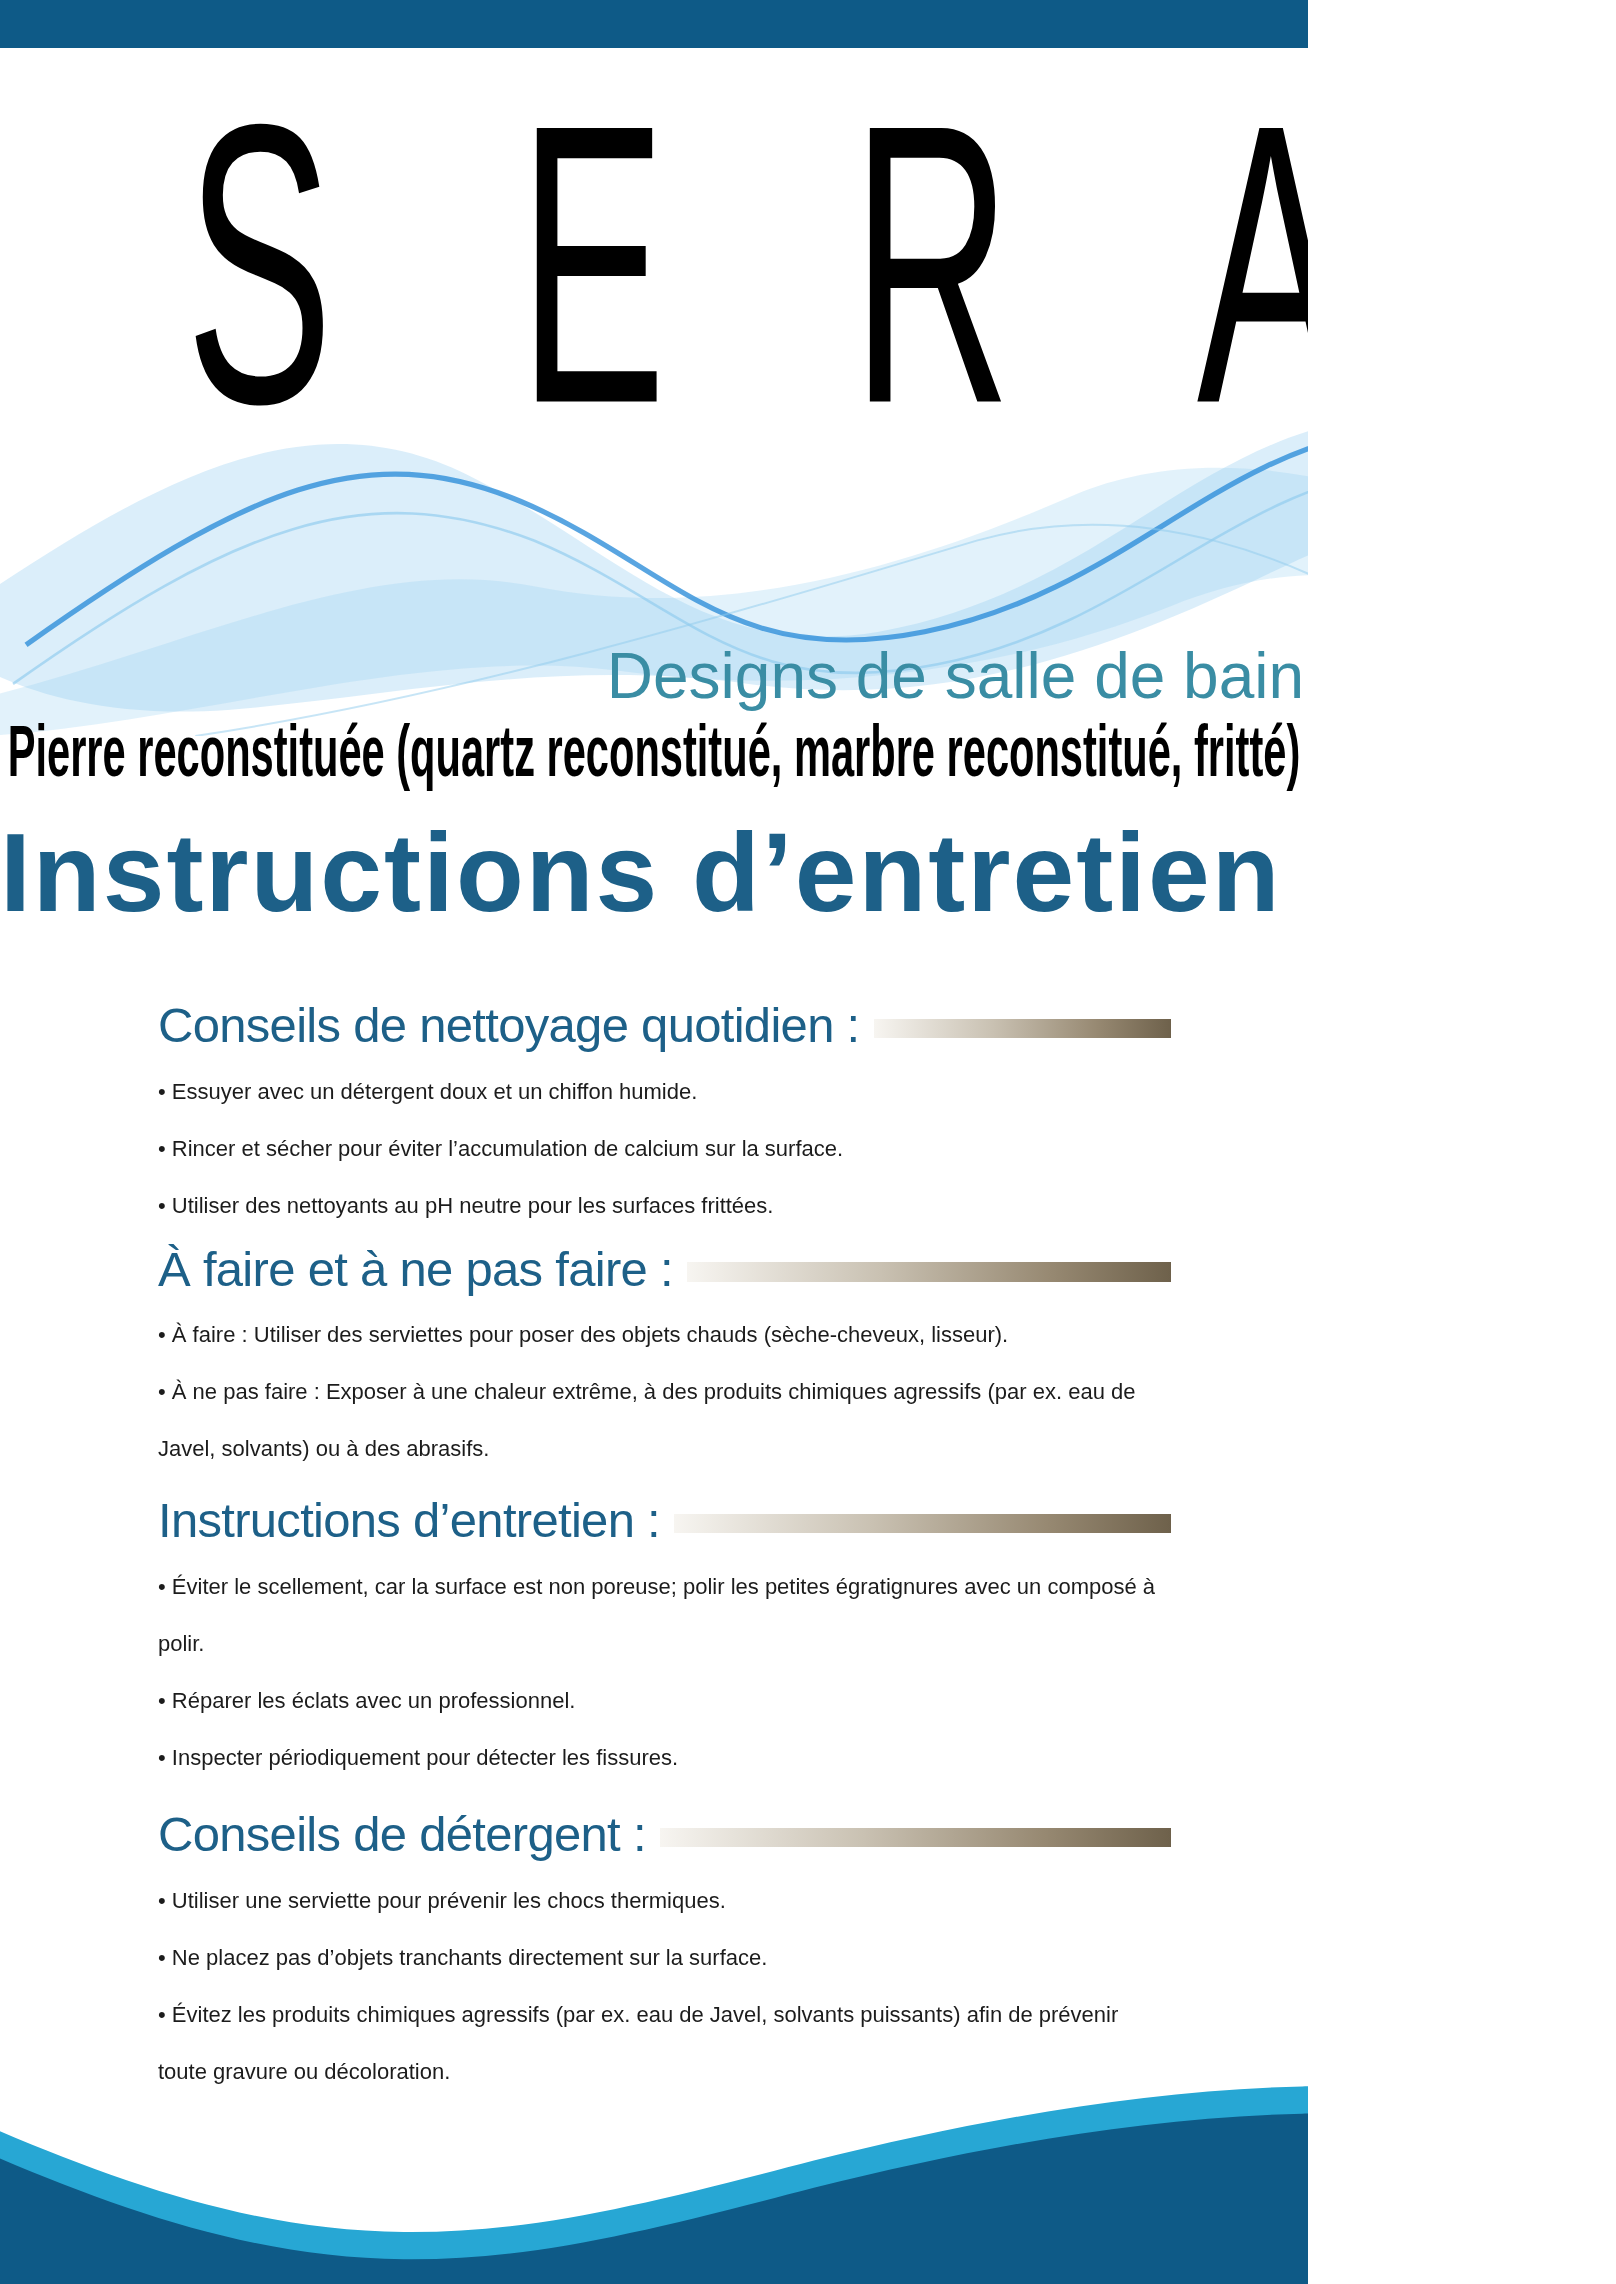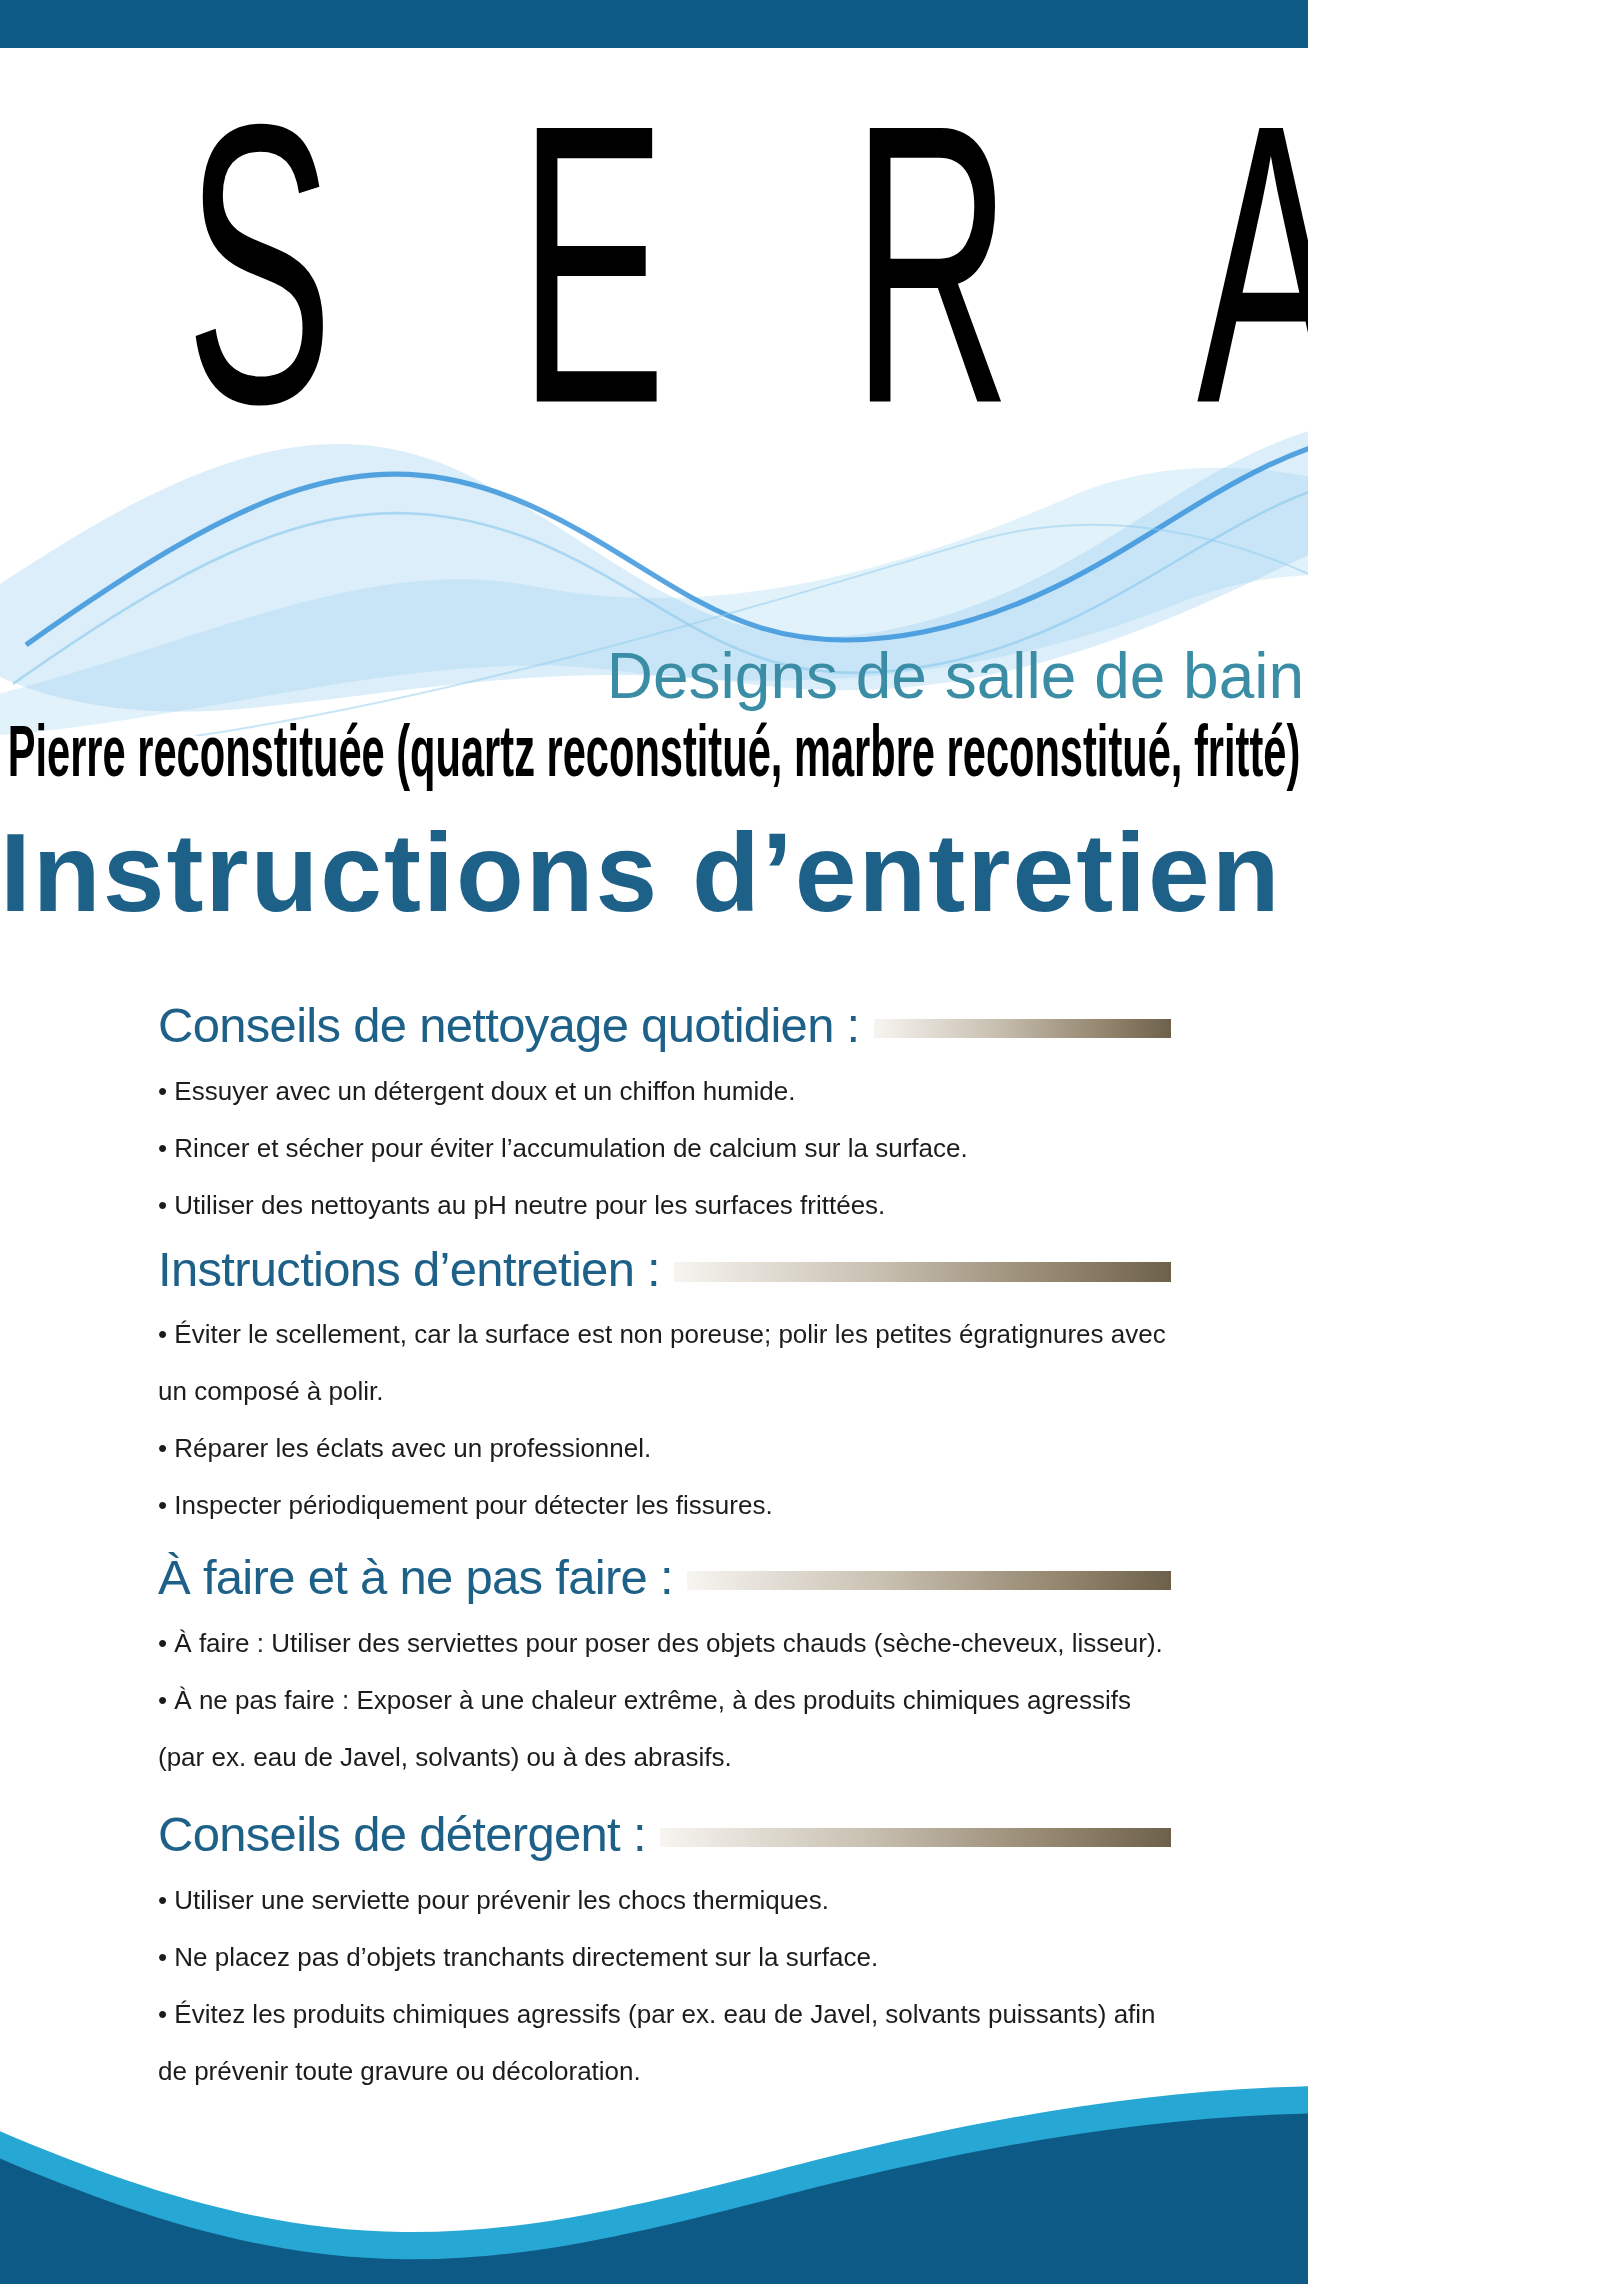--- a/index.html
+++ b/index.html
@@ -37,21 +37,21 @@
          font-size:111px;font-weight:700;letter-spacing:2px;color:var(--heading-blue);
          line-height:1;}
 
   
   .content{position:absolute;left:158px;right:137px;top:999px;color:var(--body-text);}
   .sec-head{display:flex;align-items:center;line-height:52px;}
   .sec-title{font-size:49px;font-weight:400;letter-spacing:-0.7px;color:var(--heading-blue);
              white-space:nowrap;}
   .sec-bar{flex:1;height:19.5px;margin-left:14.3px;margin-top:6.5px;
            background:linear-gradient(to right,#f7f5f1,#c9c1b2 40%,#978972 75%,var(--bar-end));}
-  .sec-list{margin:11.7px 0 0 0;padding:0;list-style:none;font-size:26px;line-height:57px;}
+  .sec-list{margin:11.7px 0 0 0;padding:0;list-style:none;font-size:22px;line-height:57px;}
   .sec-list li::before{content:"• ";}
   .sec:nth-child(2){margin-top:9px;}
   .sec:nth-child(3){margin-top:17px;}
   .sec:nth-child(4){margin-top:22px;}
 
   
   .wave-bottom{position:absolute;left:0;top:2050px;width:1616px;height:234px;}
   .wb-cyan{fill:var(--wave-cyan);}
   .wb-dark{fill:var(--wave-dark);}
 </style>
@@ -94,38 +94,38 @@
     </div>
     <ul class="sec-list">
           <li>Essuyer avec un détergent doux et un chiffon humide.</li>
           <li>Rincer et sécher pour éviter l’accumulation de calcium sur la surface.</li>
           <li>Utiliser des nettoyants au pH neutre pour les surfaces frittées.</li>
         </ul>
   </section>
 
   <section class="sec">
     <div class="sec-head">
+      <span class="sec-title">À faire et à ne pas faire :</span>
+      <span class="sec-bar"></span>
+    </div>
+    <ul class="sec-list">
+          <li>À faire : Utiliser des serviettes pour poser des objets chauds (sèche-cheveux, lisseur).</li>
+          <li>À ne pas faire : Exposer à une chaleur extrême, à des produits chimiques agressifs (par ex. eau de Javel, solvants) ou à des abrasifs.</li>
+        </ul>
+  </section>
+
+  <section class="sec">
+    <div class="sec-head">
       <span class="sec-title">Instructions d’entretien :</span>
       <span class="sec-bar"></span>
     </div>
     <ul class="sec-list">
           <li>Éviter le scellement, car la surface est non poreuse; polir les petites égratignures avec un composé à polir.</li>
           <li>Réparer les éclats avec un professionnel.</li>
           <li>Inspecter périodiquement pour détecter les fissures.</li>
-        </ul>
-  </section>
-
-  <section class="sec">
-    <div class="sec-head">
-      <span class="sec-title">À faire et à ne pas faire :</span>
-      <span class="sec-bar"></span>
-    </div>
-    <ul class="sec-list">
-          <li>À faire : Utiliser des serviettes pour poser des objets chauds (sèche-cheveux, lisseur).</li>
-          <li>À ne pas faire : Exposer à une chaleur extrême, à des produits chimiques agressifs (par ex. eau de Javel, solvants) ou à des abrasifs.</li>
         </ul>
   </section>
 
   <section class="sec">
     <div class="sec-head">
       <span class="sec-title">Conseils de détergent :</span>
       <span class="sec-bar"></span>
     </div>
     <ul class="sec-list">
           <li>Utiliser une serviette pour prévenir les chocs thermiques.</li>

